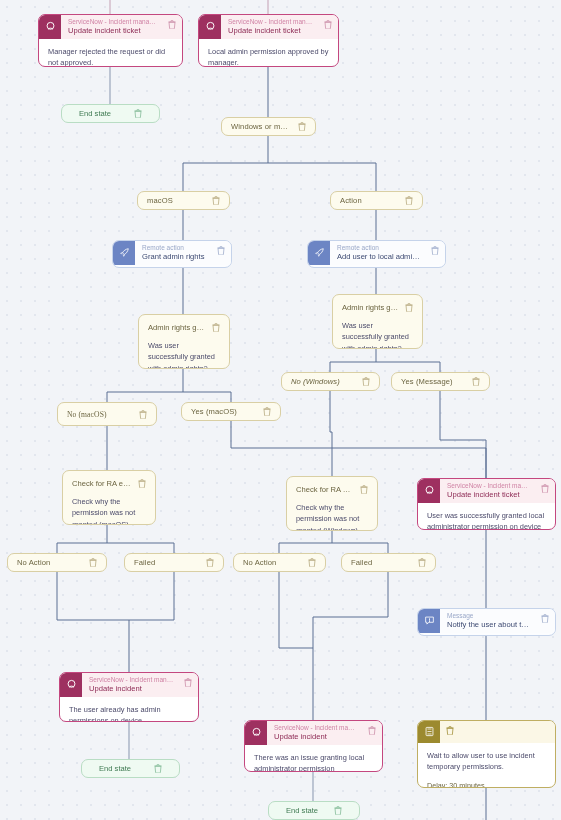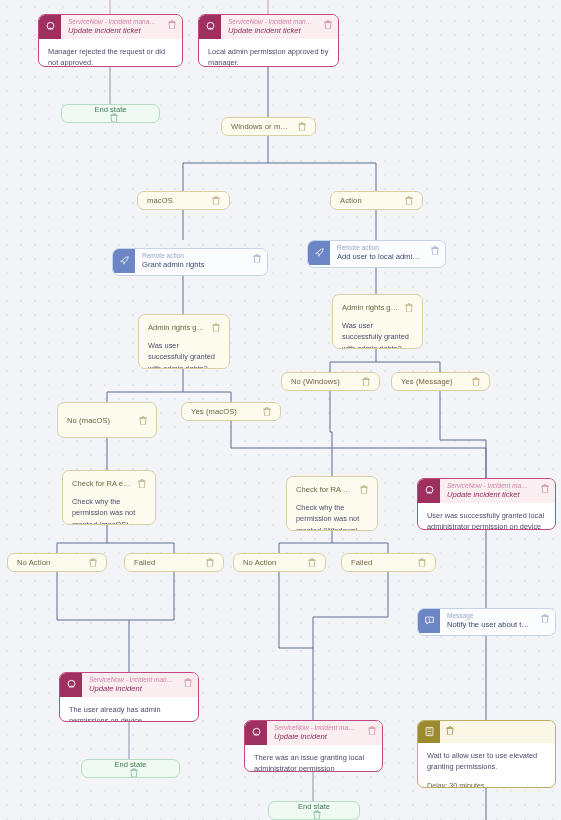--- a/index.html
+++ b/index.html
@@ -85,21 +85,20 @@
   
   .endstate {
     background: #effaf2;
     border: 1px solid #b9ddc4;
     border-radius: 7px;
     display: flex;
     align-items: center;
     padding: 0 17px;
     color: #3f7a52;
     font-size: 7.6px;
-    flex-direction: column;
   }
   .endstate .es-label {
     flex: 1 1 auto;
     white-space: nowrap;
     overflow: hidden;
     text-overflow: ellipsis;
   }
 
   
   .actcard {
@@ -157,21 +156,21 @@
   .actcard .ac-foot {
     font-size: 7.2px;
     padding: 0 9px 8px 9px;
     color: #6b6440;
   }
 
   
   .sn {
     border: 1px solid #c4477f;
   }
-  .sn .ac-head { background: #fbeef1; font-style: italic; }
+  .sn .ac-head { background: #fbeef1; }
   .sn .ac-icon { background: #9e3060; }
   .sn .ac-sub { color: #d083a5; }
   .sn .ac-name { color: #8e2b55; }
 
   
   .ra {
     border: 1px solid #c5d3ea;
     background: #fcfdff;
   }
   .ra .ac-head { background: #fbfcfe; }
@@ -321,21 +320,21 @@
       <div class="node pill" style="left: 330px; top: 191px; width: 93px; height: 19px;">
         <span class="pill-label">Action</span>
         <span class="inline-trash">
           <svg class="trash-ico" width="8" height="9" viewBox="0 0 10 12">
             <path d="M1 3 h8 l-0.8 8 a1 1 0 0 1 -1 1 h-4.4 a1 1 0 0 1 -1 -1 z" fill="none" stroke="#b3a679" stroke-width="1"></path>
             <path d="M0.2 2.6 h9.6" stroke="#b3a679" stroke-width="1" fill="none"></path>
             <path d="M3.6 2.4 v-1 a0.8 0.8 0 0 1 0.8 -0.8 h1.2 a0.8 0.8 0 0 1 0.8 0.8 v1" fill="none" stroke="#b3a679" stroke-width="1"></path>
           </svg>
         </span>
       </div>
-      <div class="node actcard ra" style="left: 112px; top: 248px; width: 156px; height: 28px;">
+      <div class="node actcard ra" style="left: 112px; top: 240px; width: 120px; height: 28px;">
         <div class="ac-head">
           <div class="ac-icon">
             <span><svg width="11" height="11" viewBox="0 0 16 16">
                 <path d="M13.5 2.5 C10 3 6.5 5.5 5 8.5 L7.6 11 C10.6 9.5 13 6 13.5 2.5 Z" fill="none" stroke="#ffffff" stroke-width="1.2" stroke-linejoin="round"></path>
                 <path d="M5 8.5 L2.5 9 L4 10.6" fill="none" stroke="#ffffff" stroke-width="1.2" stroke-linejoin="round"></path>
                 <path d="M7.6 11 L7.2 13.4 L5.6 12" fill="none" stroke="#ffffff" stroke-width="1.2" stroke-linejoin="round"></path>
               </svg></span>
           </div>
           <div class="ac-titles">
             <div class="ac-sub">Remote action</div>
@@ -395,41 +394,41 @@
           <span class="inline-trash">
             <svg class="trash-ico" width="8" height="9" viewBox="0 0 10 12">
               <path d="M1 3 h8 l-0.8 8 a1 1 0 0 1 -1 1 h-4.4 a1 1 0 0 1 -1 -1 z" fill="none" stroke="#b3a679" stroke-width="1"></path>
               <path d="M0.2 2.6 h9.6" stroke="#b3a679" stroke-width="1" fill="none"></path>
               <path d="M3.6 2.4 v-1 a0.8 0.8 0 0 1 0.8 -0.8 h1.2 a0.8 0.8 0 0 1 0.8 0.8 v1" fill="none" stroke="#b3a679" stroke-width="1"></path>
             </svg>
           </span>
         </div>
         <div class="cc-body">Was user successfully granted with admin rights?</div>
       </div>
-      <div class="node pill" style="left: 281px; top: 372px; width: 99px; height: 19px;">
+      <div class="node pill" style="left: 281px; top: 372px; width: 99px; height: 19px; font-style: italic;">
         <span class="pill-label">No (Windows)</span>
         <span class="inline-trash">
           <svg class="trash-ico" width="8" height="9" viewBox="0 0 10 12">
             <path d="M1 3 h8 l-0.8 8 a1 1 0 0 1 -1 1 h-4.4 a1 1 0 0 1 -1 -1 z" fill="none" stroke="#b3a679" stroke-width="1"></path>
             <path d="M0.2 2.6 h9.6" stroke="#b3a679" stroke-width="1" fill="none"></path>
             <path d="M3.6 2.4 v-1 a0.8 0.8 0 0 1 0.8 -0.8 h1.2 a0.8 0.8 0 0 1 0.8 0.8 v1" fill="none" stroke="#b3a679" stroke-width="1"></path>
           </svg>
         </span>
       </div>
       <div class="node pill" style="left: 391px; top: 372px; width: 99px; height: 19px;">
         <span class="pill-label">Yes (Message)</span>
         <span class="inline-trash">
           <svg class="trash-ico" width="8" height="9" viewBox="0 0 10 12">
             <path d="M1 3 h8 l-0.8 8 a1 1 0 0 1 -1 1 h-4.4 a1 1 0 0 1 -1 -1 z" fill="none" stroke="#b3a679" stroke-width="1"></path>
             <path d="M0.2 2.6 h9.6" stroke="#b3a679" stroke-width="1" fill="none"></path>
             <path d="M3.6 2.4 v-1 a0.8 0.8 0 0 1 0.8 -0.8 h1.2 a0.8 0.8 0 0 1 0.8 0.8 v1" fill="none" stroke="#b3a679" stroke-width="1"></path>
           </svg>
         </span>
       </div>
-      <div class="node pill" style="left: 57px; top: 402px; width: 100px; height: 36px;">
+      <div class="node pill" style="left: 57px; top: 402px; width: 100px; height: 24px; font-family: Liberation Serif, serif;">
         <span class="pill-label">No (macOS)</span>
         <span class="inline-trash">
           <svg class="trash-ico" width="8" height="9" viewBox="0 0 10 12">
             <path d="M1 3 h8 l-0.8 8 a1 1 0 0 1 -1 1 h-4.4 a1 1 0 0 1 -1 -1 z" fill="none" stroke="#b3a679" stroke-width="1"></path>
             <path d="M0.2 2.6 h9.6" stroke="#b3a679" stroke-width="1" fill="none"></path>
             <path d="M3.6 2.4 v-1 a0.8 0.8 0 0 1 0.8 -0.8 h1.2 a0.8 0.8 0 0 1 0.8 0.8 v1" fill="none" stroke="#b3a679" stroke-width="1"></path>
           </svg>
         </span>
       </div>
       <div class="node pill" style="left: 181px; top: 402px; width: 100px; height: 19px;">
@@ -614,21 +613,21 @@
           <div class="ac-trash">
             <span class="inline-trash">
               <svg class="trash-ico" width="8" height="9" viewBox="0 0 10 12">
                 <path d="M1 3 h8 l-0.8 8 a1 1 0 0 1 -1 1 h-4.4 a1 1 0 0 1 -1 -1 z" fill="none" stroke="#9c8a2f" stroke-width="1"></path>
                 <path d="M0.2 2.6 h9.6" stroke="#9c8a2f" stroke-width="1" fill="none"></path>
                 <path d="M3.6 2.4 v-1 a0.8 0.8 0 0 1 0.8 -0.8 h1.2 a0.8 0.8 0 0 1 0.8 0.8 v1" fill="none" stroke="#9c8a2f" stroke-width="1"></path>
               </svg>
             </span>
           </div>
         </div>
-        <div class="ac-body">Wait to allow user to use elevated granting permissions.</div>
+        <div class="ac-body">Wait to allow user to use incident temporary permissions.</div>
         <div class="ac-foot">Delay: 30 minutes</div>
       </div>
       <div class="node endstate" style="left: 81px; top: 759px; width: 99px; height: 19px;">
         <span class="es-label">End state</span>
         <span class="inline-trash">
           <svg class="trash-ico" width="8" height="9" viewBox="0 0 10 12">
             <path d="M1 3 h8 l-0.8 8 a1 1 0 0 1 -1 1 h-4.4 a1 1 0 0 1 -1 -1 z" fill="none" stroke="#7fb894" stroke-width="1"></path>
             <path d="M0.2 2.6 h9.6" stroke="#7fb894" stroke-width="1" fill="none"></path>
             <path d="M3.6 2.4 v-1 a0.8 0.8 0 0 1 0.8 -0.8 h1.2 a0.8 0.8 0 0 1 0.8 0.8 v1" fill="none" stroke="#7fb894" stroke-width="1"></path>
           </svg>

